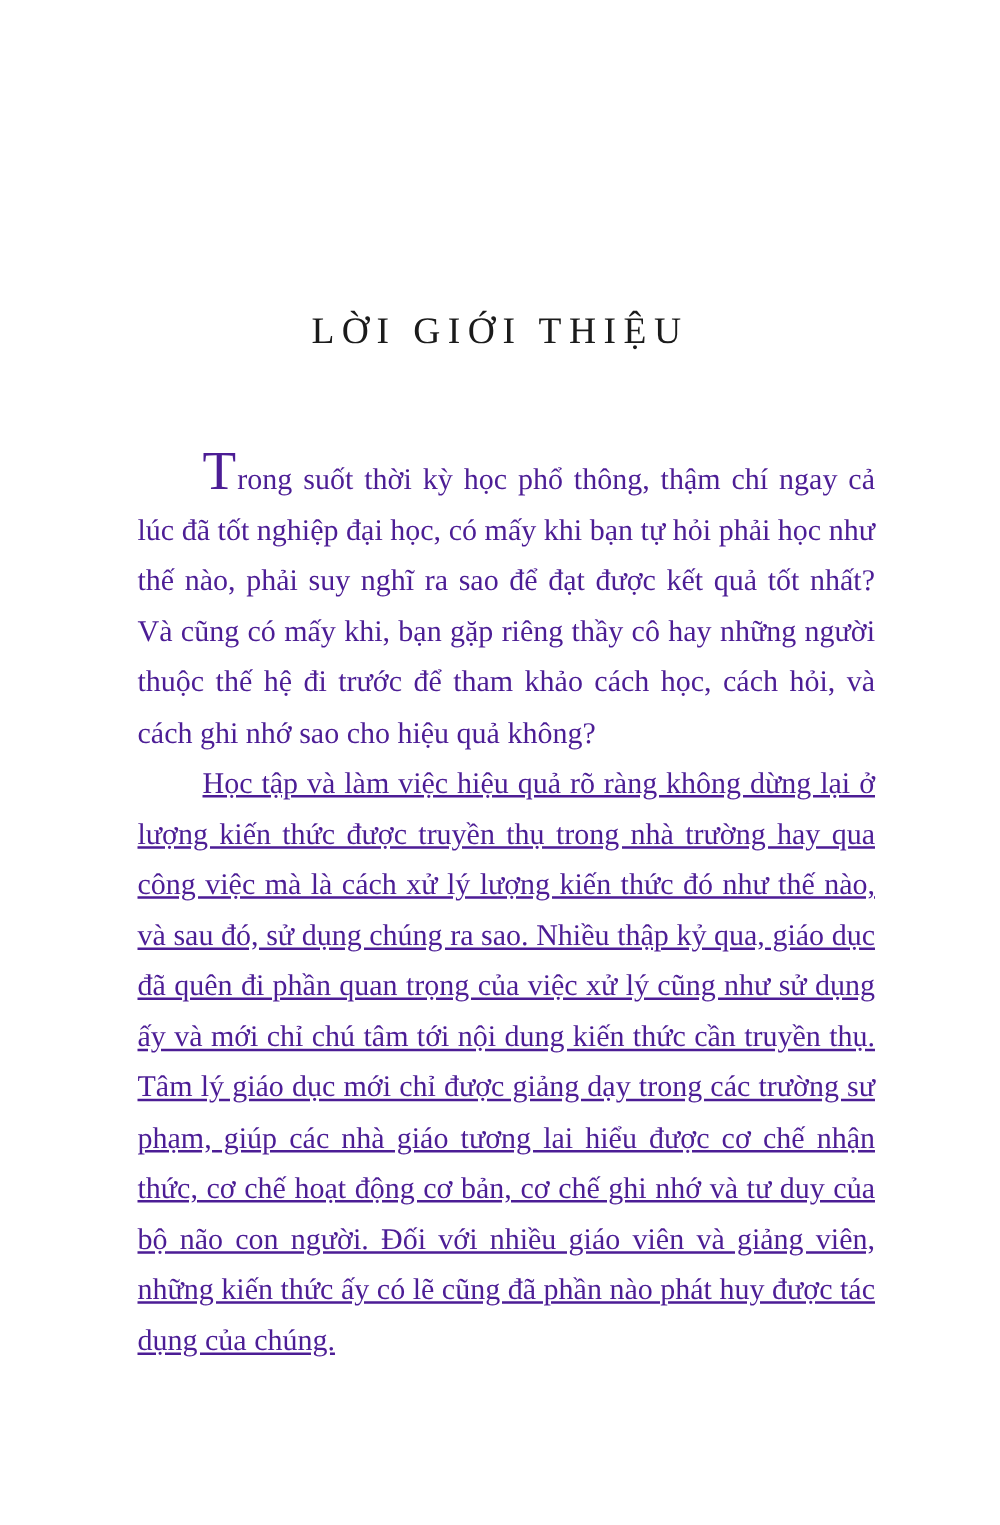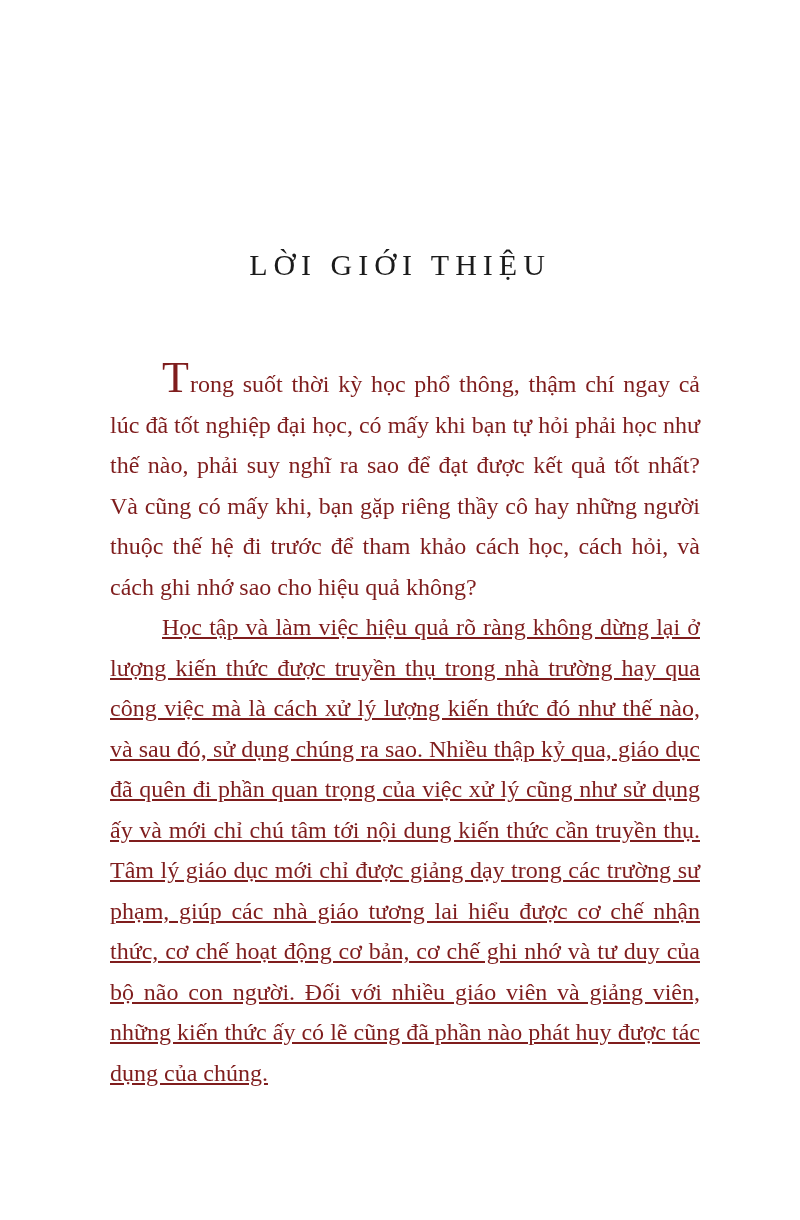--- a/index.html
+++ b/index.html
@@ -27,21 +27,21 @@
     letter-spacing: 6px;
     text-align: center;
     color: #1b1b1b;
   }
   .body-text {
     width: 590px;
     margin: 80px 0 0 110px;
     font-size: 24px;
     line-height: 40.5px;
     text-align: justify;
-    color: #7f1d1d;
+    color: #4c1d95;
   }
   .para {
     margin: 0;
     padding: 0;
   }
   .para-first { text-indent: 52px; }
   .para-indent { text-indent: 52px; text-decoration: underline; }
   .dropcap {
     font-size: 44px;
     line-height: 0;

